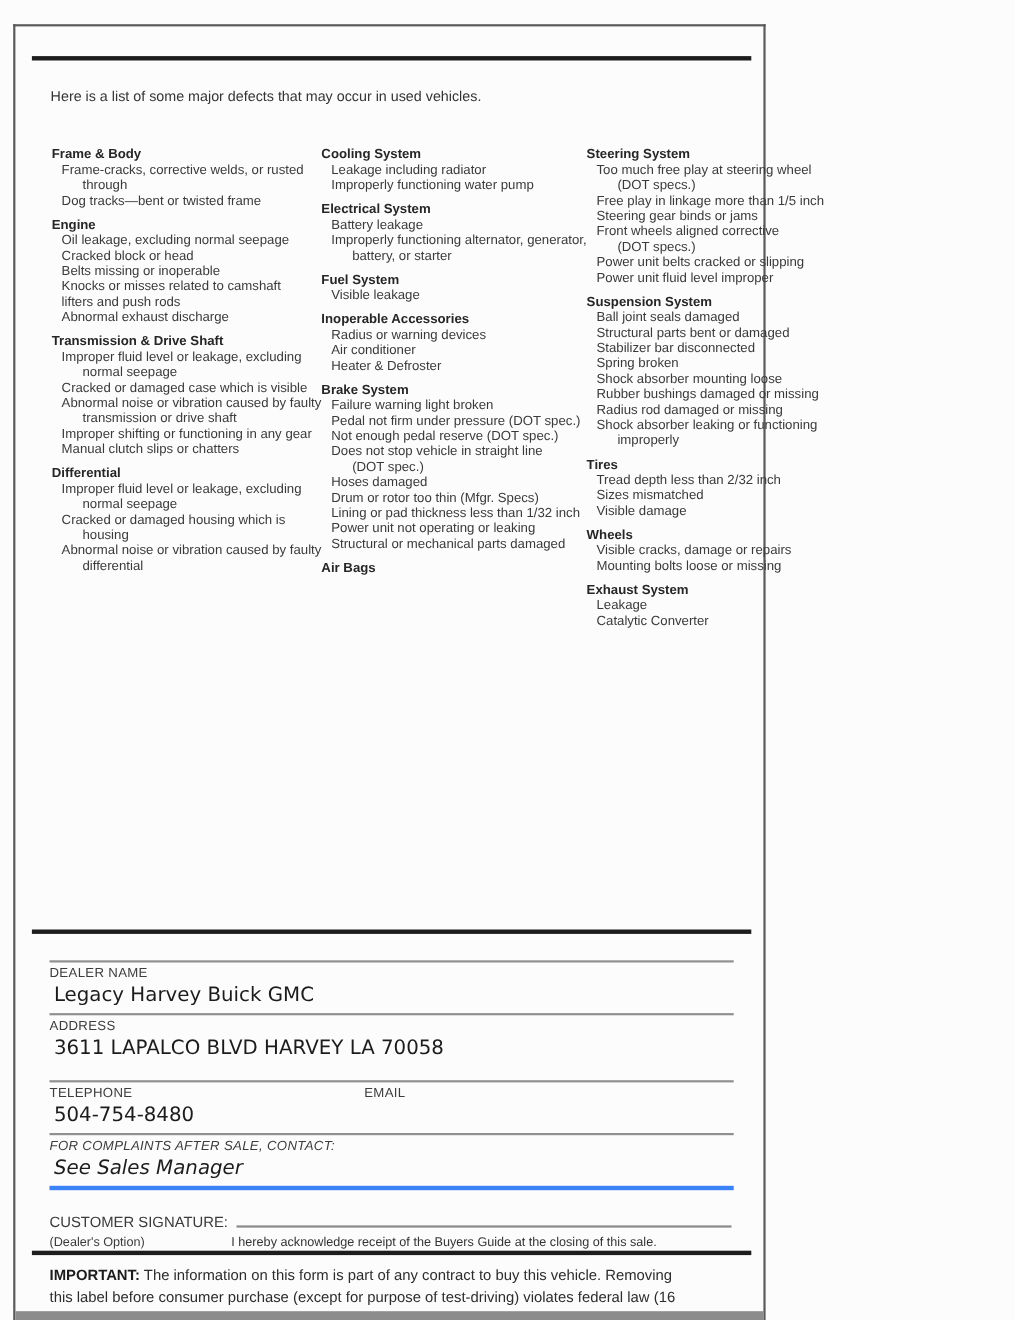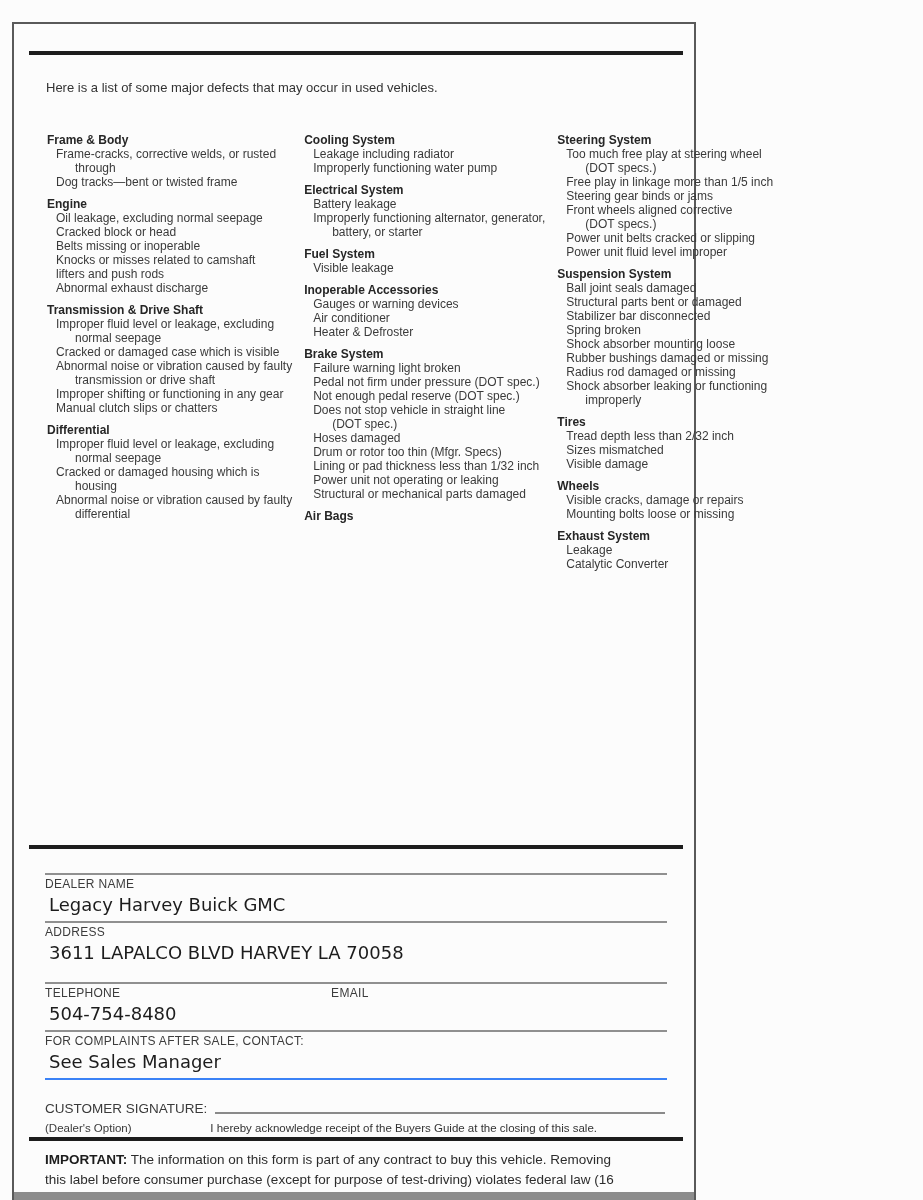--- a/index.html
+++ b/index.html
@@ -27,21 +27,20 @@
   .top-rule { margin-top: 27px; }
   .intro {
     margin: 24px 0 0 32px;
     font-size: 13px;
     line-height: 18px;
     color: #333;
   }
   .columns {
     display: flex;
     margin: 36px 0 0 33px;
-    gap: 12px;
   }
   .col {
     font-size: 12px;
     line-height: 14px;
     white-space: nowrap;
     color: #3a3a3a;
   }
   .col-1 { width: 272px; }
   .col-2 { width: 275px; }
   .col-3 { flex: 1; }
@@ -52,21 +51,21 @@
 
   .form-section {
     position: absolute;
     left: 0; right: 0; top: 821px;
   }
   .frows { margin: 24px 27px 0 31px; }
   .frow {
     border-top: 2px solid #909090;
     padding: 2px 0 3px 0;
   }
-  .frow-last { border-bottom: 2px solid #3b82f6; }
+  .frow-last { border-bottom: 4px solid #3b82f6; font-style: italic; }
   .flabel {
     font-size: 12px;
     letter-spacing: 0.3px;
     color: #3c3c3c;
     line-height: 15px;
   }
   .fvalue {
     font-family: "DejaVu Sans", sans-serif;
     font-size: 18px;
     line-height: 24px;
@@ -156,21 +155,21 @@
         <div class="sec-h">Cooling System</div>
         <div class="item">Leakage including radiator</div>
         <div class="item">Improperly functioning water pump</div>
         <div class="sec-h">Electrical System</div>
         <div class="item">Battery leakage</div>
         <div class="item">Improperly functioning alternator, generator,</div>
         <div class="cont">battery, or starter</div>
         <div class="sec-h">Fuel System</div>
         <div class="item">Visible leakage</div>
         <div class="sec-h">Inoperable Accessories</div>
-        <div class="item">Gauges or warning devices</div>
+        <div class="item">Radius or warning devices</div>
         <div class="item">Air conditioner</div>
         <div class="item">Heater &amp; Defroster</div>
         <div class="sec-h">Brake System</div>
         <div class="item">Failure warning light broken</div>
         <div class="item">Pedal not firm under pressure (DOT spec.)</div>
         <div class="item">Not enough pedal reserve (DOT spec.)</div>
         <div class="item">Does not stop vehicle in straight line</div>
         <div class="cont">(DOT spec.)</div>
         <div class="item">Hoses damaged</div>
         <div class="item">Drum or rotor too thin (Mfgr. Specs)</div>

